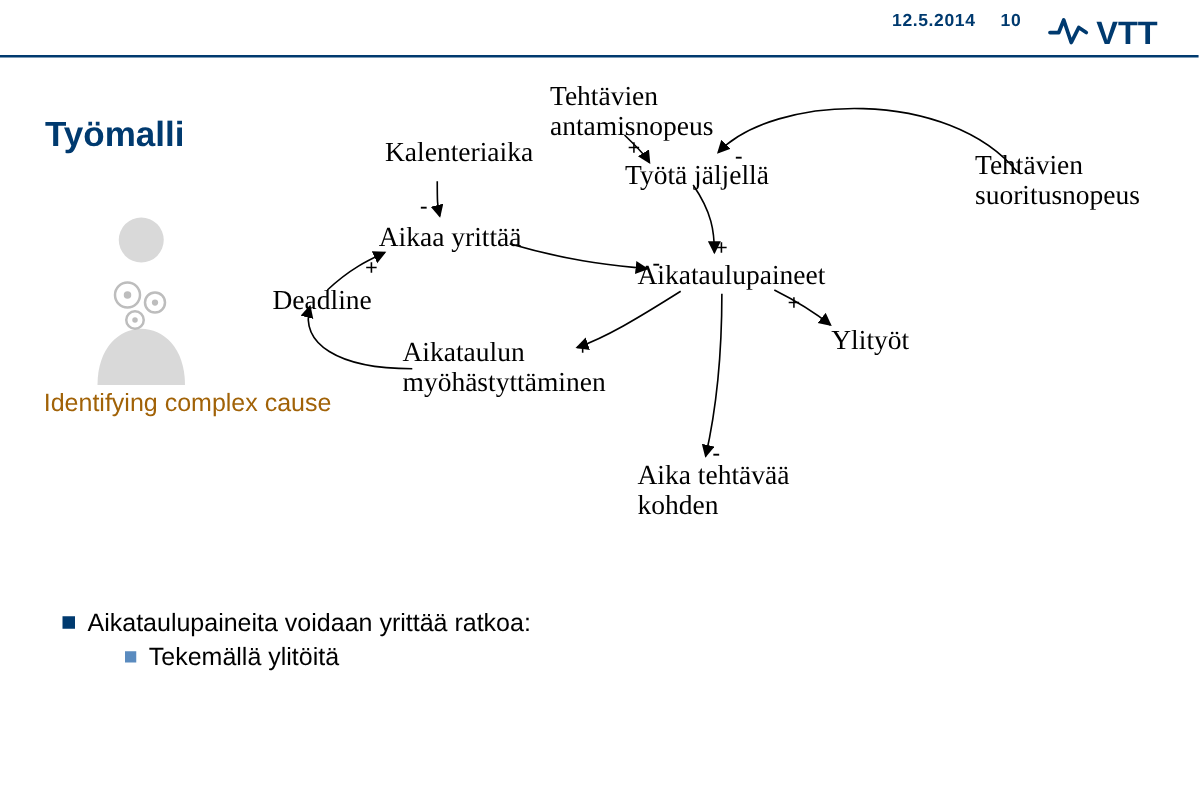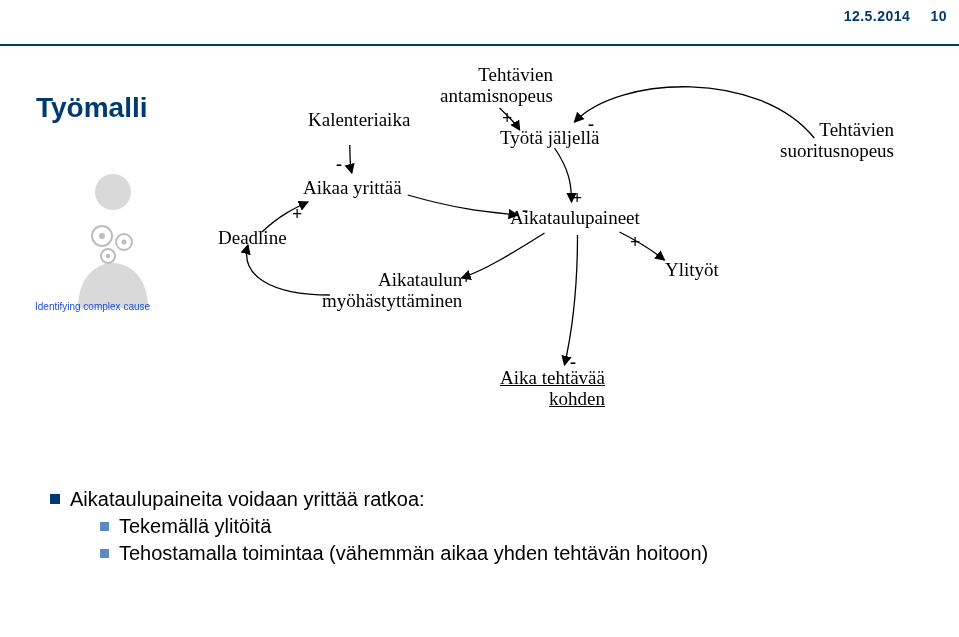--- a/index.html
+++ b/index.html
@@ -43,39 +43,39 @@
     color: #003a6f;
   }
   .person {
     position: absolute;
     top: 168px;
     left: 58px;
     color: #c9c9c9;
   }
   .caption1 {
     position: absolute;
-    top: 300px;
+    top: 310px;
     left: 35px;
-    font-size: 10px;
+    font-size: 20px;
     line-height: 1.35;
-    color: #1d4ed8;
+    color: #a16207;
   }
   
   .diagram {
     position: absolute;
     top: 60px;
     left: 200px;
     right: 0;
     height: 370px;
   }
   .node {
     position: absolute;
     font-family: "Times New Roman", Times, serif;
-    font-size: 19px;
-    text-align: right;
+    font-size: 22px;
+    text-align: left;
     white-space: nowrap;
     line-height: 1.1;
   }
   .sign {
     position: absolute;
     font-family: "Times New Roman", Times, serif;
     font-size: 18px;
     font-weight: bold;
   }
   svg.arrows {
@@ -114,20 +114,28 @@
     margin-right: 10px;
     margin-bottom: 2px;
   }
 </style>
 </head>
 <body>
 
 <div class="header">
   <span class="date">12.5.2014</span>
   <span class="pagenum">10</span>
+  <span class="logo">
+    <svg width="110" height="34" viewBox="0 0 110 34">
+
+      <polyline points="3,18 10,18 14,8 20,26 26,14 32,18" fill="none" stroke="#003a6f" stroke-width="3" stroke-linejoin="round" stroke-linecap="round"></polyline>
+
+      <text x="40" y="27" font-family="Arial Black, Arial, sans-serif" font-weight="900" font-size="26" fill="#003a6f">VTT</text>
+    </svg>
+  </span>
 </div>
 <div class="hr"></div>
 
 <div class="title">Työmalli</div>
 
 <div class="person">
   <svg width="110" height="140" viewBox="0 0 110 140">
     <g fill="#d9d9d9">
       <circle cx="55" cy="24" r="18"></circle>
       <path d="M20 140 C20 80 90 80 90 140 Z"></path>
@@ -179,33 +187,32 @@
   </svg>
 
   <div class="node" style="left:240px; top:5px;">Tehtävien<br>antamisnopeus</div>
   <div class="node" style="left:108px; top:50px;">Kalenteriaika</div>
   <div class="node" style="left:103px; top:118px;">Aikaa yrittää</div>
   <div class="node" style="left:300px; top:68px;">Työtä jäljellä</div>
   <div class="node" style="left:580px; top:60px;">Tehtävien<br>suoritusnopeus</div>
   <div class="node" style="left:310px; top:148px;">Aikataulupaineet</div>
   <div class="node" style="left:465px; top:200px;">Ylityöt</div>
   <div class="node" style="left:122px; top:210px;">Aikataulun<br>myöhästyttäminen</div>
-  <div class="node" style="left:300px; top:308px;text-decoration:underline;">Aika tehtävää<br>kohden</div>
+  <div class="node" style="left:310px; top:308px;">Aika tehtävää<br>kohden</div>
   <div class="node" style="left:18px; top:168px;">Deadline</div>
 
   <div class="sign" style="left:302px; top:48px;">+</div>
   <div class="sign" style="left:388px; top:54px;">-</div>
   <div class="sign" style="left:136px; top:94px;">-</div>
   <div class="sign" style="left:92px;  top:144px;">+</div>
   <div class="sign" style="left:322px; top:140px;">-</div>
   <div class="sign" style="left:372px; top:128px;">+</div>
   <div class="sign" style="left:430px; top:172px;">+</div>
   <div class="sign" style="left:261px; top:208px;">+</div>
   <div class="sign" style="left:370px; top:292px;">-</div>
 </div>
 
 <div class="bullets">
   <ul>
     <li class="b1"><span>Aikataulupaineita voidaan yrittää ratkoa:</span></li>
     <li class="b2"><span>Tekemällä ylitöitä</span></li>
-    <li class="b2"><span>Tehostamalla toimintaa (vähemmän aikaa yhden tehtävän hoitoon)</span></li>
   </ul>
 </div>
 
 </body></html>

